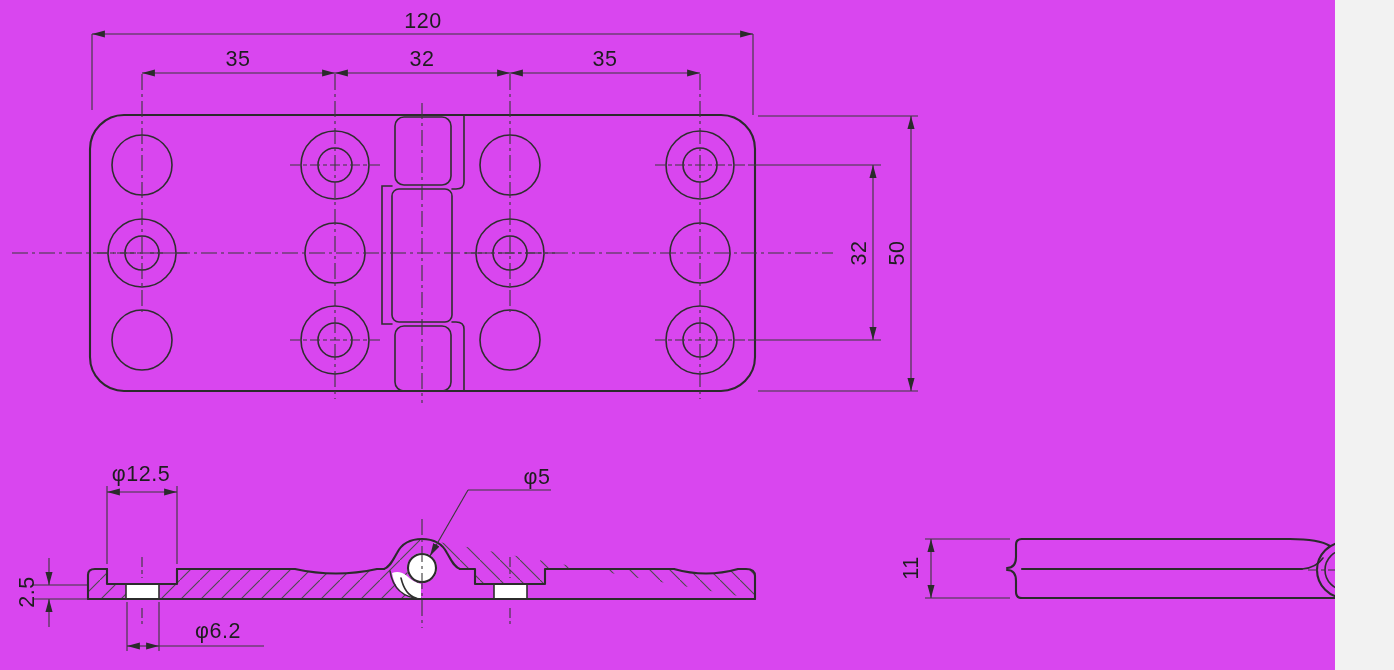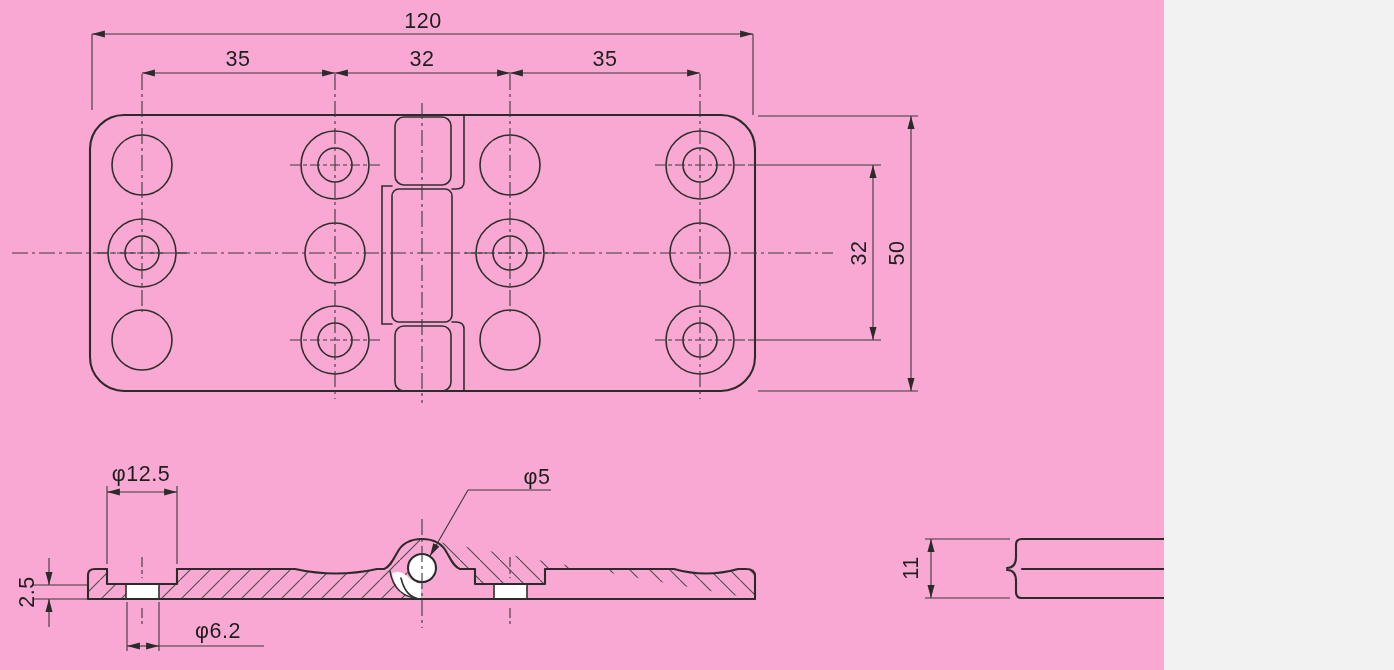--- a/index.html
+++ b/index.html
@@ -1,17 +1,17 @@
 <!DOCTYPE html>
 <html><head>
 <meta charset="utf-8">
 <style>
   html,body{margin:0;padding:0;background:#f2f2f2;}
   .stage{
-    width:1164px;height:670px;background:#f9a8d4;position:relative;
+    width:1335px;height:670px;background:#d946ef;position:relative;
     font-family:"Liberation Sans", sans-serif;overflow:hidden;
   }
   svg{display:block}
   text{
     font-family:"Liberation Sans", sans-serif;
     fill:#1e1e1e;font-size:21.5px;letter-spacing:.5px;
   }
   .outline{stroke:#2b2b2b;stroke-width:2.1;fill:none;stroke-linecap:round;stroke-linejoin:round;}
   .outline-thin{stroke:#2f2f2f;stroke-width:1.6;fill:none;stroke-linecap:round;}
   .dim{stroke:#3a3a3a;stroke-width:1.1;fill:none;}

